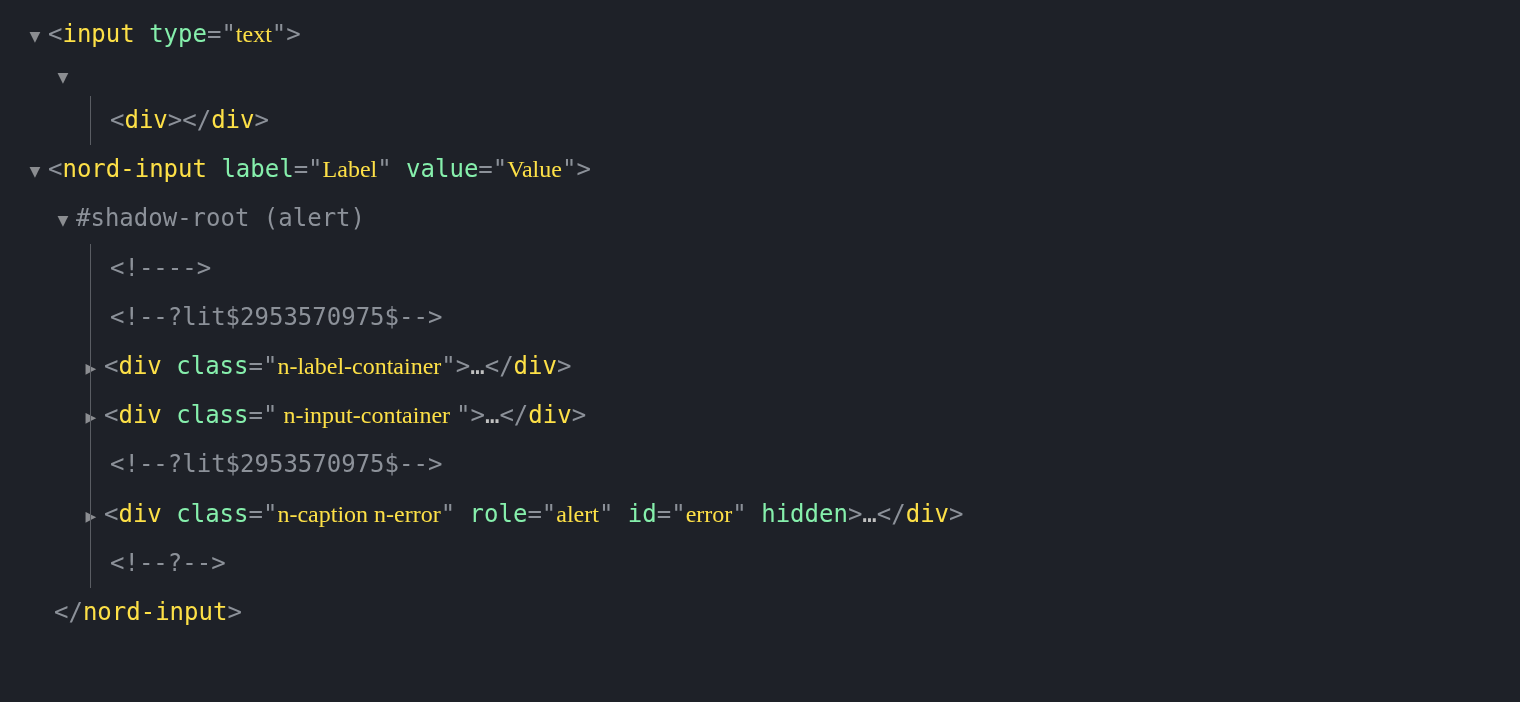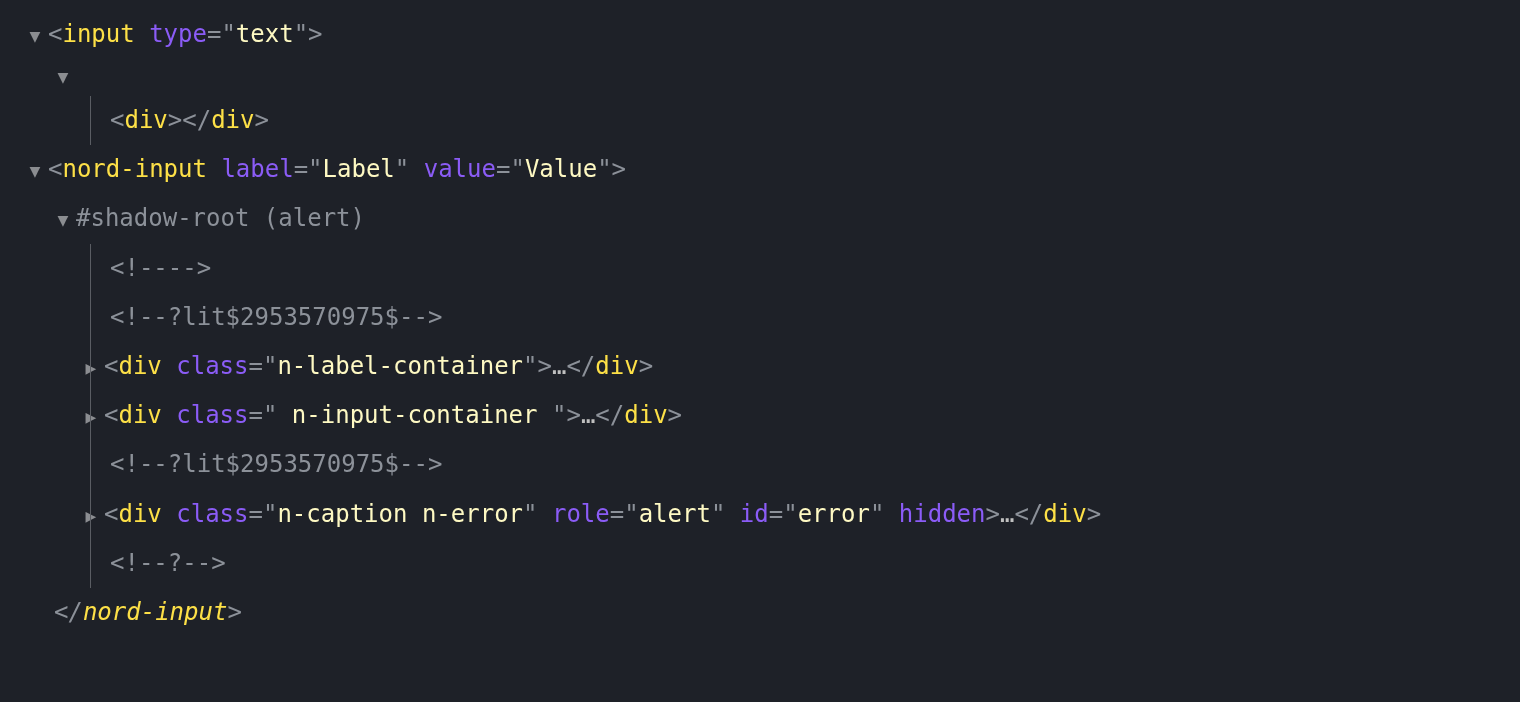--- a/index.html
+++ b/index.html
@@ -39,22 +39,22 @@
     content: "";
     position: absolute;
     left: 80px;
     top: 0;
     bottom: 0;
     width: 1px;
     background: #5a5d63;
   }
   .tag   { color: #fde047; }
   .punct { color: #8c9199; }
-  .attr  { color: #8b5cf6; }
-  .val   { color: #fef9c3; }
+  .attr  { color: #86efac; }
+  .val   { color: #fde047; font-family: Liberation Serif, serif; }
   .shadow{ color: #8c9199; }
   .cmt   { color: #8c9199; }
   .dots  { color: #c0c0c0; }
   .qt    { color: #8c9199; }
 </style>
 </head>
 <body>
 
 <div>
 
@@ -125,18 +125,18 @@
       </span>
     </div>
 
     <div class="row ind3">
       <span class="cmt">&lt;!--?--&gt;</span>
     </div>
   </div>
 
   <div class="row ind1">
     <span class="tri-spacer"></span>
-    <span style="margin-left:-22px;font-style:italic;">
+    <span style="margin-left:-22px;">
       <span class="punct">&lt;/</span><span class="tag">nord-input</span><span class="punct">&gt;</span>
     </span>
   </div>
 
 </div>
 
 </body></html>

